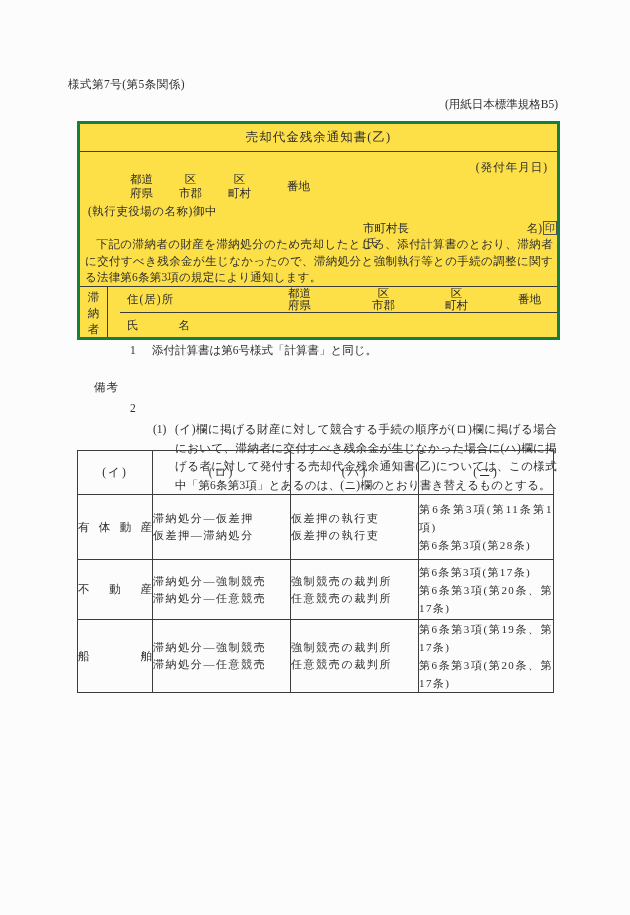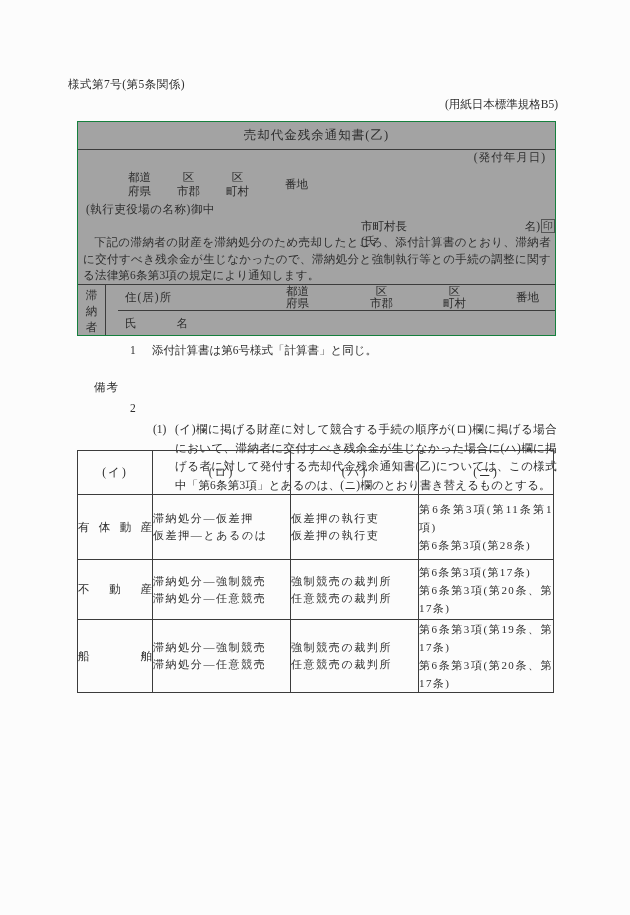--- a/index.html
+++ b/index.html
@@ -5,24 +5,24 @@
   html,body { margin:0; padding:0; background:#ffffff; }
   .page {
     position:relative; width:630px; height:915px; background:#fcfcfc;
     font-family:"Liberation Serif","DejaVu Serif",serif;
     color:#2e2e2e; overflow:hidden;
   }
   .form-no { position:absolute; left:68px; top:77px; font-size:11.5px; letter-spacing:0.5px; }
   .paper-note { position:absolute; right:72px; top:97px; font-size:11.5px; }
 
   
-  .main-box { position:absolute; left:77px; top:121px; width:477px; border:1px solid #15803d; background:#a3a3a3; }
+  .main-box { position:absolute; left:77px; top:121px; width:477px; border:3px solid #15803d; background:#fde047; }
   .title-row { height:27px; line-height:27px; text-align:center; border-bottom:1px solid #3c3c3c; font-size:12.5px; letter-spacing:1px; }
   .mid-section { height:134px; border-bottom:1px solid #3c3c3c; position:relative; font-size:11.5px; }
-  .issue-date { position:absolute; top:0; right:9px; letter-spacing:1px;margin-left:15px; }
+  .issue-date { position:absolute; top:8px; right:9px; letter-spacing:1px;margin-left:15px; }
   .addr-row { position:absolute; top:20px; left:50px; display:flex; align-items:center; }
   .stack { display:flex; flex-direction:column; line-height:14px; text-align:center; margin-right:26px; }
   .stack span { display:block; }
   .banchi-label { margin-left:10px; }
   .gov-office { position:absolute; top:52px; left:8px; letter-spacing:0.5px; }
   .sender-line { position:absolute; top:69px; left:283px; display:flex; align-items:flex-start; }
   .sender-gap { display:inline-block; width:103px; }
   .seal {
     display:inline-block; border:1px solid #555; font-size:10px; line-height:12px;
     padding:0 1px; margin-left:1px; color:#3a3a3a;
@@ -158,21 +158,21 @@
         <th class="c2">(ロ)</th>
         <th class="c3">(ハ)</th>
         <th>(ニ)</th>
       </tr>
     </thead>
     <tbody>
       <tr class="row-a">
         <td class="prop-cell">有体動産</td>
         <td class="order-cell">
           <div>滞納処分―仮差押</div>
-          <div>仮差押―とあるのは</div>
+          <div>仮差押―滞納処分</div>
         </td>
         <td class="recip-cell">
           <div>仮差押の執行吏</div>
           <div>仮差押の執行吏</div>
         </td>
         <td class="repl-cell">
           <div>第6条第3項(第11条第1項)</div>
           <div>第6条第3項(第28条)</div>
         </td>
       </tr>

